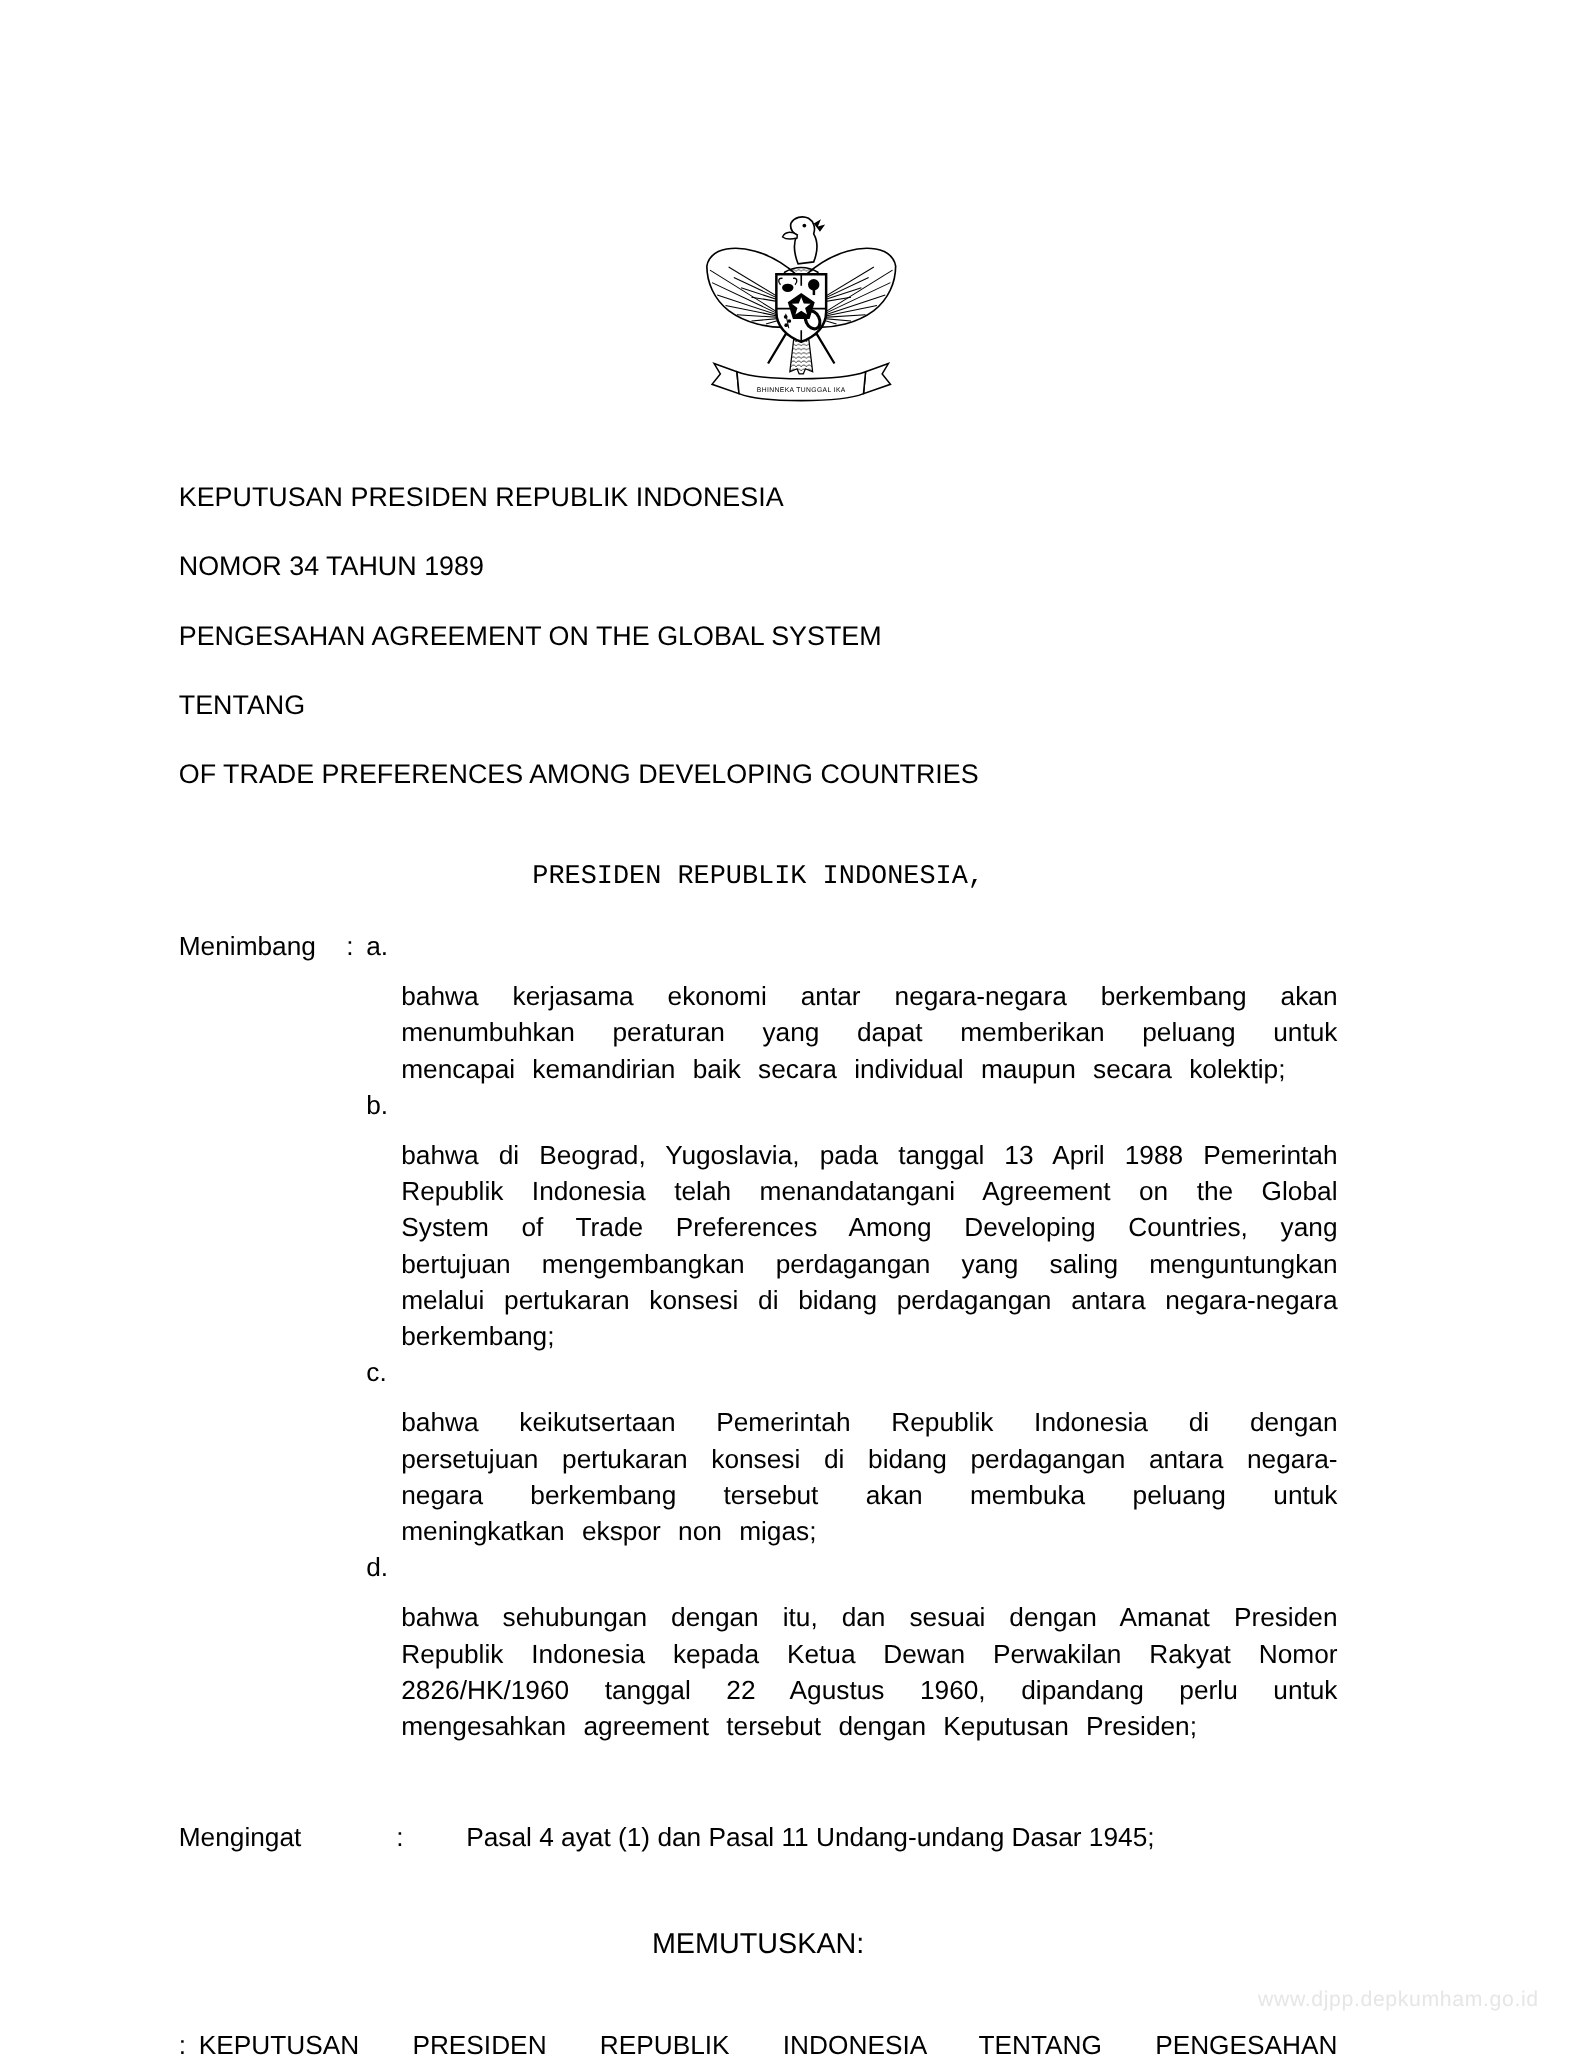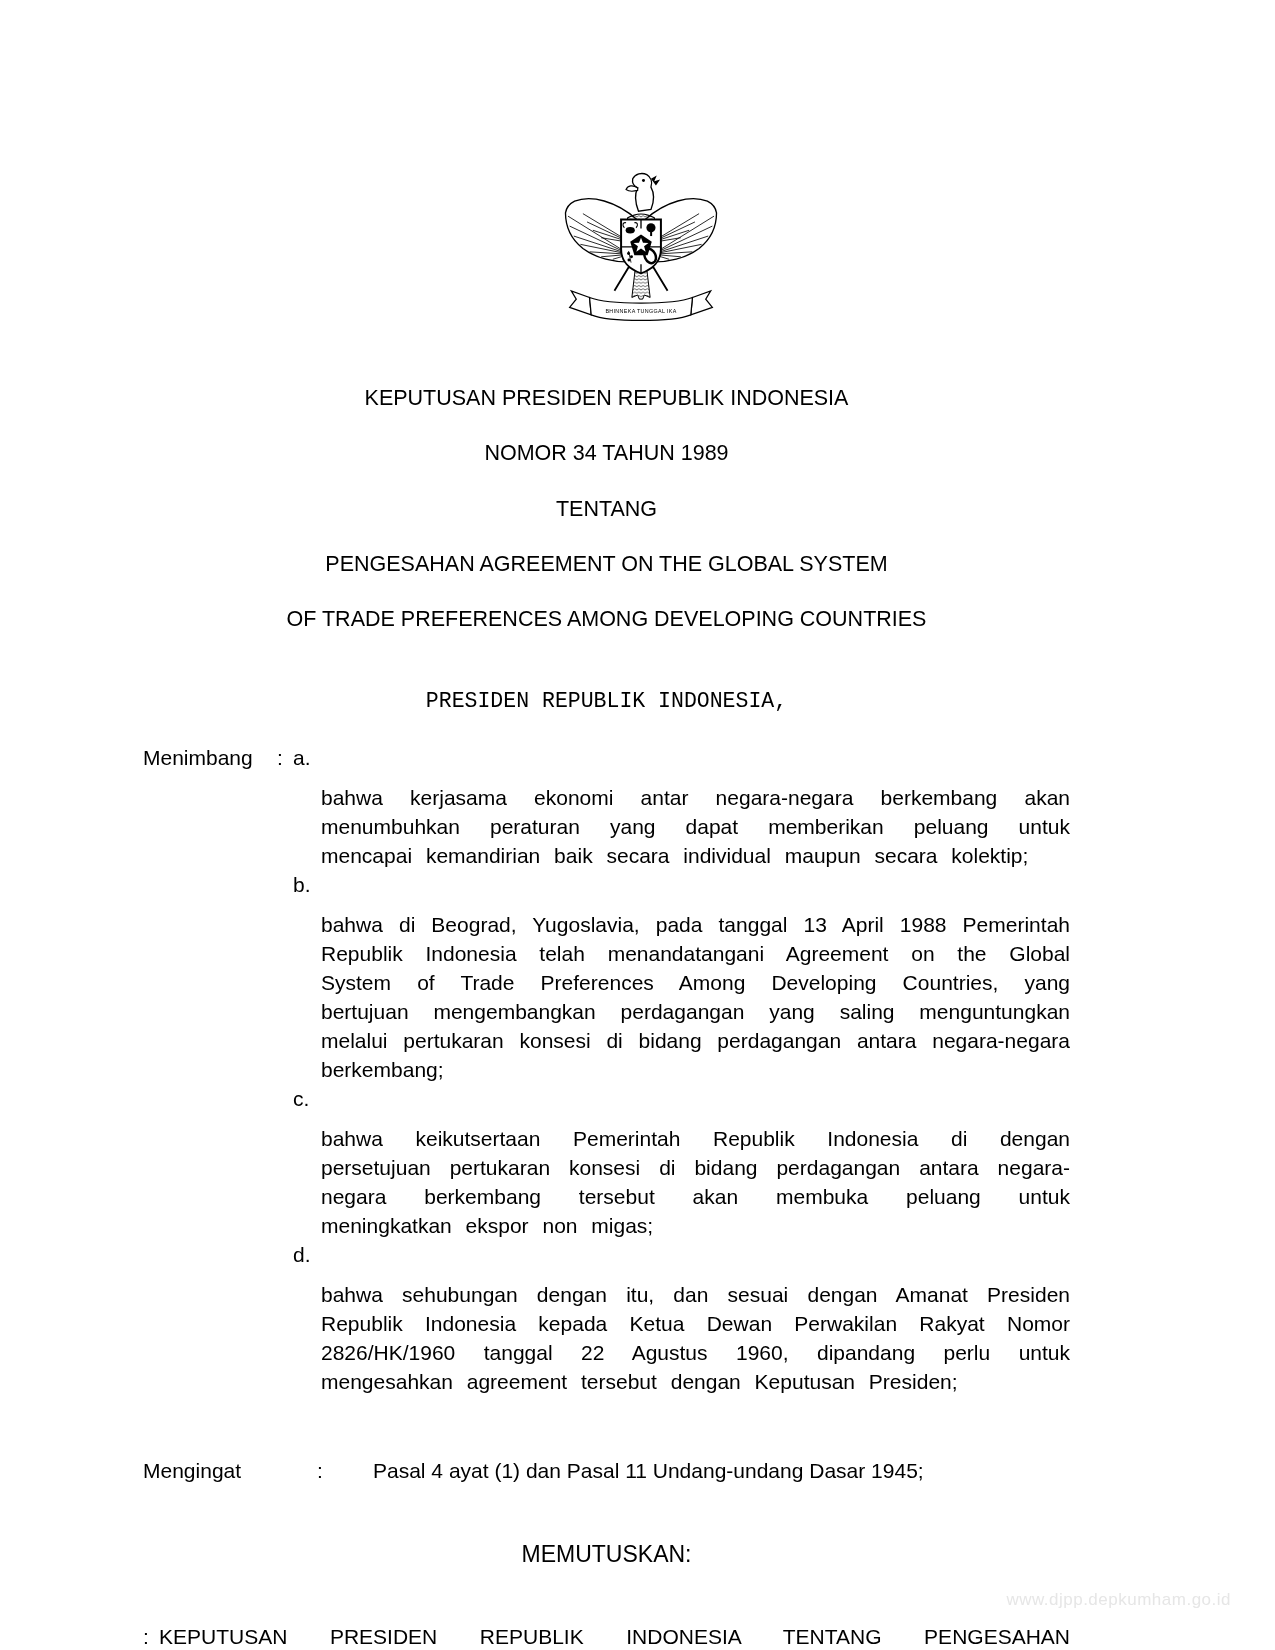--- a/index.html
+++ b/index.html
@@ -9,21 +9,21 @@
     position:relative; overflow:hidden;
     font-family:"Liberation Sans", sans-serif;
     color:#000000;
   }
   .content { margin-left:143px; width:927px; }
 
   .emblem-wrap { padding-top:168px; }
   svg.emblem { display:block; margin-left:415px; width:166px; height:161px; }
 
   .title-block {
-    margin-top:28px; text-align:center;
+    margin-top:28px; text-align:left;
     font-size:21.5px; line-height:27.7px;
     white-space:pre-line;
   }
   .title-line { display:block; }
 
   .salutation { margin-top:27px; text-align:center; font-size:21.5px;font-family:Liberation Mono, monospace; }
 
   .row { display:flex; font-size:21px; line-height:29px; }
   .row-label { width:134px; flex:none; }
   .row-colon { width:16px; flex:none; }
@@ -108,22 +108,22 @@
       <path d="M38,156 L16,148 L22,158 L14,168 L40,177 Z" fill="#ffffff" stroke="#000" stroke-width="1.5"></path>
       <path d="M162,156 L184,148 L178,158 L186,168 L160,177 Z" fill="#ffffff" stroke="#000" stroke-width="1.5"></path>
       <path d="M38,156 C62,165 138,165 162,156 L160,177 C138,186 62,186 40,177 Z" fill="#ffffff" stroke="#000" stroke-width="1.5"></path>
       <text x="100" y="175" text-anchor="middle" font-size="6.5" letter-spacing="0.4">BHINNEKA TUNGGAL IKA</text>
     </svg>
   </div>
 
   <div class="title-block">
     <span class="title-line">KEPUTUSAN PRESIDEN REPUBLIK INDONESIA</span>
     <span class="title-line">NOMOR 34 TAHUN 1989</span>
+    <span class="title-line">PENGESAHAN AGREEMENT ON THE GLOBAL SYSTEM</span>
     <span class="title-line">TENTANG</span>
-    <span class="title-line">PENGESAHAN AGREEMENT ON THE GLOBAL SYSTEM</span>
     <span class="title-line">OF TRADE PREFERENCES AMONG DEVELOPING COUNTRIES</span>
   </div>
 
   <div class="salutation">PRESIDEN REPUBLIK INDONESIA,</div>
 
   <div class="row menimbang">
     <div class="row-label">Menimbang</div>
     <div class="row-colon">:</div>
     <div class="row-body">
       <div class="item">

